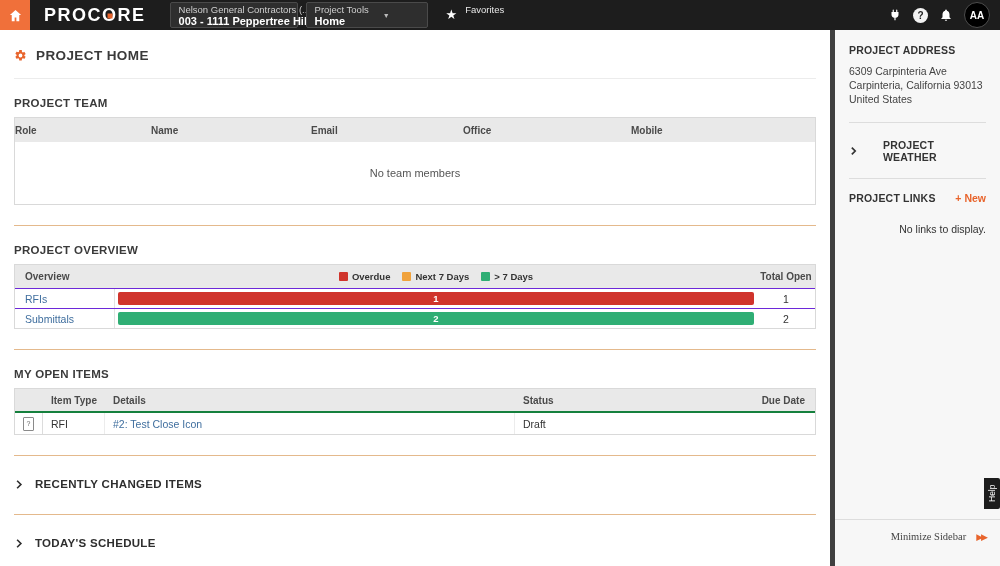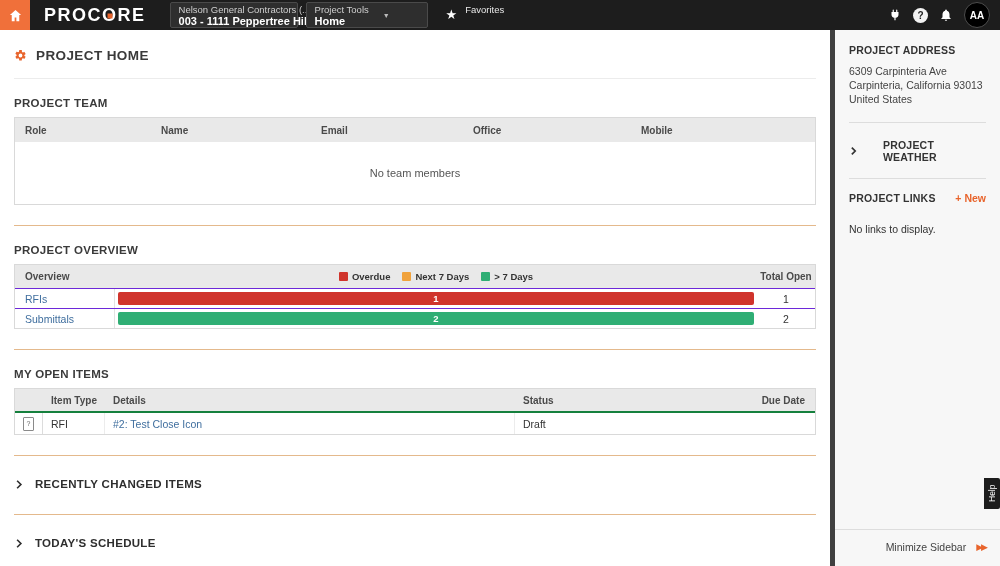--- a/index.html
+++ b/index.html
@@ -45,21 +45,21 @@
   .main-inner { padding:0 14px; }
   .title-row { margin-top:18px; display:flex; align-items:center; gap:9px; }
   .page-title { font-size:13.5px; font-weight:bold; color:#3a3a3a; letter-spacing:.4px; }
   .title-divider { border:none; border-top:1px solid #ececec; margin-top:15px; }
   .section-heading { margin-top:18px; font-size:11.5px; font-weight:bold;
     color:#3a3a3a; letter-spacing:.3px; }
   .section-divider { border:none; border-top:1px solid #e4b98c; margin-top:20px; }
   .tbl { margin-top:8px; border:1px solid #d9d9d9; font-size:10.5px; }
   .tbl-head { background:#e9e9e9; display:flex; font-weight:bold; color:#4a4a4a; font-size:10px; }
   .team-head { height:24px; align-items:center; }
-  .team-head > div { padding-left:10px; }
+  .team-head > div { }
   .c-role{width:17%;} .c-name{width:20%;} .c-email{width:19%;} .c-office{width:21%;} .c-mobile{width:23%;}
   .team-empty { height:62px; display:flex; align-items:center; justify-content:center;
     color:#555; font-size:11px; }
   
   .ov-head { height:23px; align-items:center; }
   .ov-col1 { width:100px; padding-left:10px; align-self:stretch; display:flex; align-items:center; }
   .ov-colbar { flex:1; display:flex; align-items:center; justify-content:center; gap:12px; }
   .ov-coltotal { width:58px; text-align:center; }
   .legend-item { display:flex; align-items:center; gap:4px; font-size:9.5px; font-weight:bold; color:#333; }
   .legend-sq { width:9px; height:9px; border-radius:1px; }
@@ -91,22 +91,22 @@
   .chev { color:#2e2e2e; display:flex; }
   
   .sidebar { position:absolute; top:30px; left:830px; width:170px; height:536px;
     background:#f7f7f7; border-left:5px solid #404040; padding:14px; font-size:10.5px; }
   .sb-h { font-weight:bold; color:#333; font-size:10.5px; letter-spacing:.2px; }
   .sb-address { margin-top:9px; color:#444; line-height:1.32; }
   .sb-divider { border:none; border-top:1px solid #ddd; margin-top:15px; }
   .sb-row { margin-top:16px; display:flex; align-items:center; gap:25px; cursor:pointer; }
   .sb-links-row { margin-top:13px; display:flex; justify-content:space-between; }
   .sb-new { color:#e8642c; font-weight:bold; cursor:pointer; }
-  .sb-empty { margin-top:19px; text-align:left; color:#333; }
-  .sb-bottom { position:absolute; bottom:2px; left:0; right:0; }
+  .sb-empty { margin-top:19px; text-align:right; color:#333; }
+  .sb-bottom { position:absolute; bottom:13px; left:0; right:0;font-family:Liberation Serif, serif; }
   .sb-bottom .sb-divider { margin:0; }
   .minimize-row { display:flex; align-items:center; justify-content:flex-end; gap:10px;
     padding:11px 14px; cursor:pointer; color:#444; }
   .mini-chevs { color:#e8642c; font-size:9px; letter-spacing:-2px; }
   
   .help-tab { position:absolute; right:0; top:478px; width:16px; height:31px;
     background:#1d1d1d; color:#fff; font-size:8.5px; border-radius:2px 0 0 2px;
     display:flex; align-items:center; justify-content:center; cursor:pointer;
     writing-mode:vertical-rl; transform:rotate(180deg); }
 </style>

